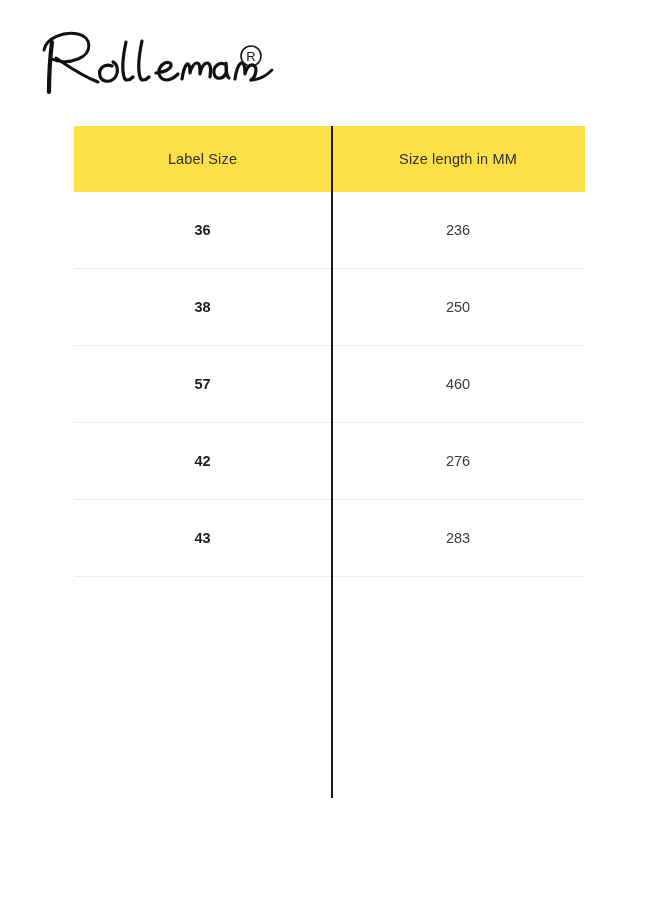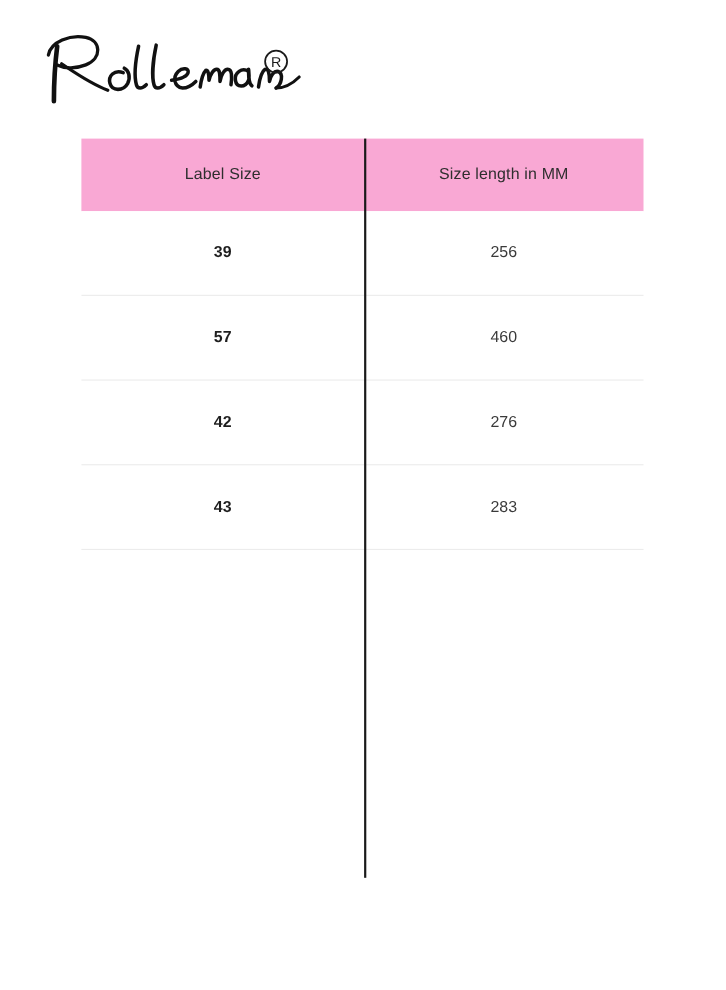--- a/index.html
+++ b/index.html
@@ -46,21 +46,21 @@
   .size-table {
     width: 100%;
     border-collapse: collapse;
     table-layout: fixed;
     position: relative;
   }
   .size-table col.col-label { width: 257px; }
   .size-table col.col-value { width: 254px; }
 
   .size-table thead th {
-    background: #f9a8d4;
+    background: #fde047;
     height: 66px;
     padding: 0;
     text-align: center;
     vertical-align: middle;
     font-weight: 400;
     font-size: 14.5px;
     color: #2e2e2e;
     letter-spacing: 0.15px;
   }
 
@@ -138,22 +138,26 @@
       <col class="col-value">
     </colgroup>
     <thead>
       <tr>
         <th>Label Size</th>
         <th>Size length in MM</th>
       </tr>
     </thead>
     <tbody>
       <tr>
-        <td class="cell-label">39</td>
-        <td class="cell-value">256</td>
+        <td class="cell-label">36</td>
+        <td class="cell-value">236</td>
+      </tr>
+      <tr>
+        <td class="cell-label">38</td>
+        <td class="cell-value">250</td>
       </tr>
       <tr>
         <td class="cell-label">57</td>
         <td class="cell-value">460</td>
       </tr>
       <tr>
         <td class="cell-label">42</td>
         <td class="cell-value">276</td>
       </tr>
       <tr>

